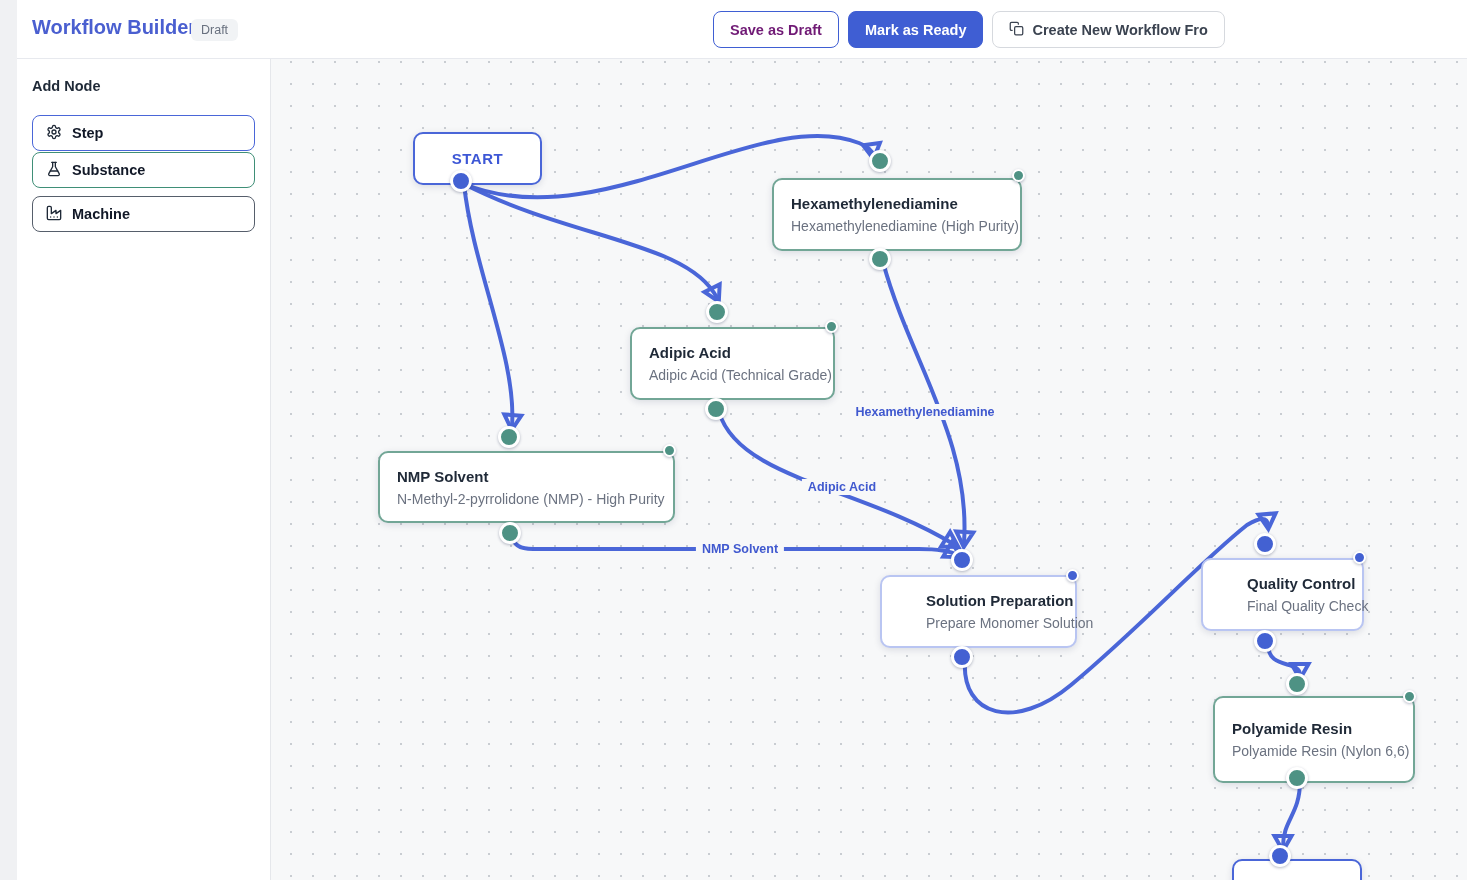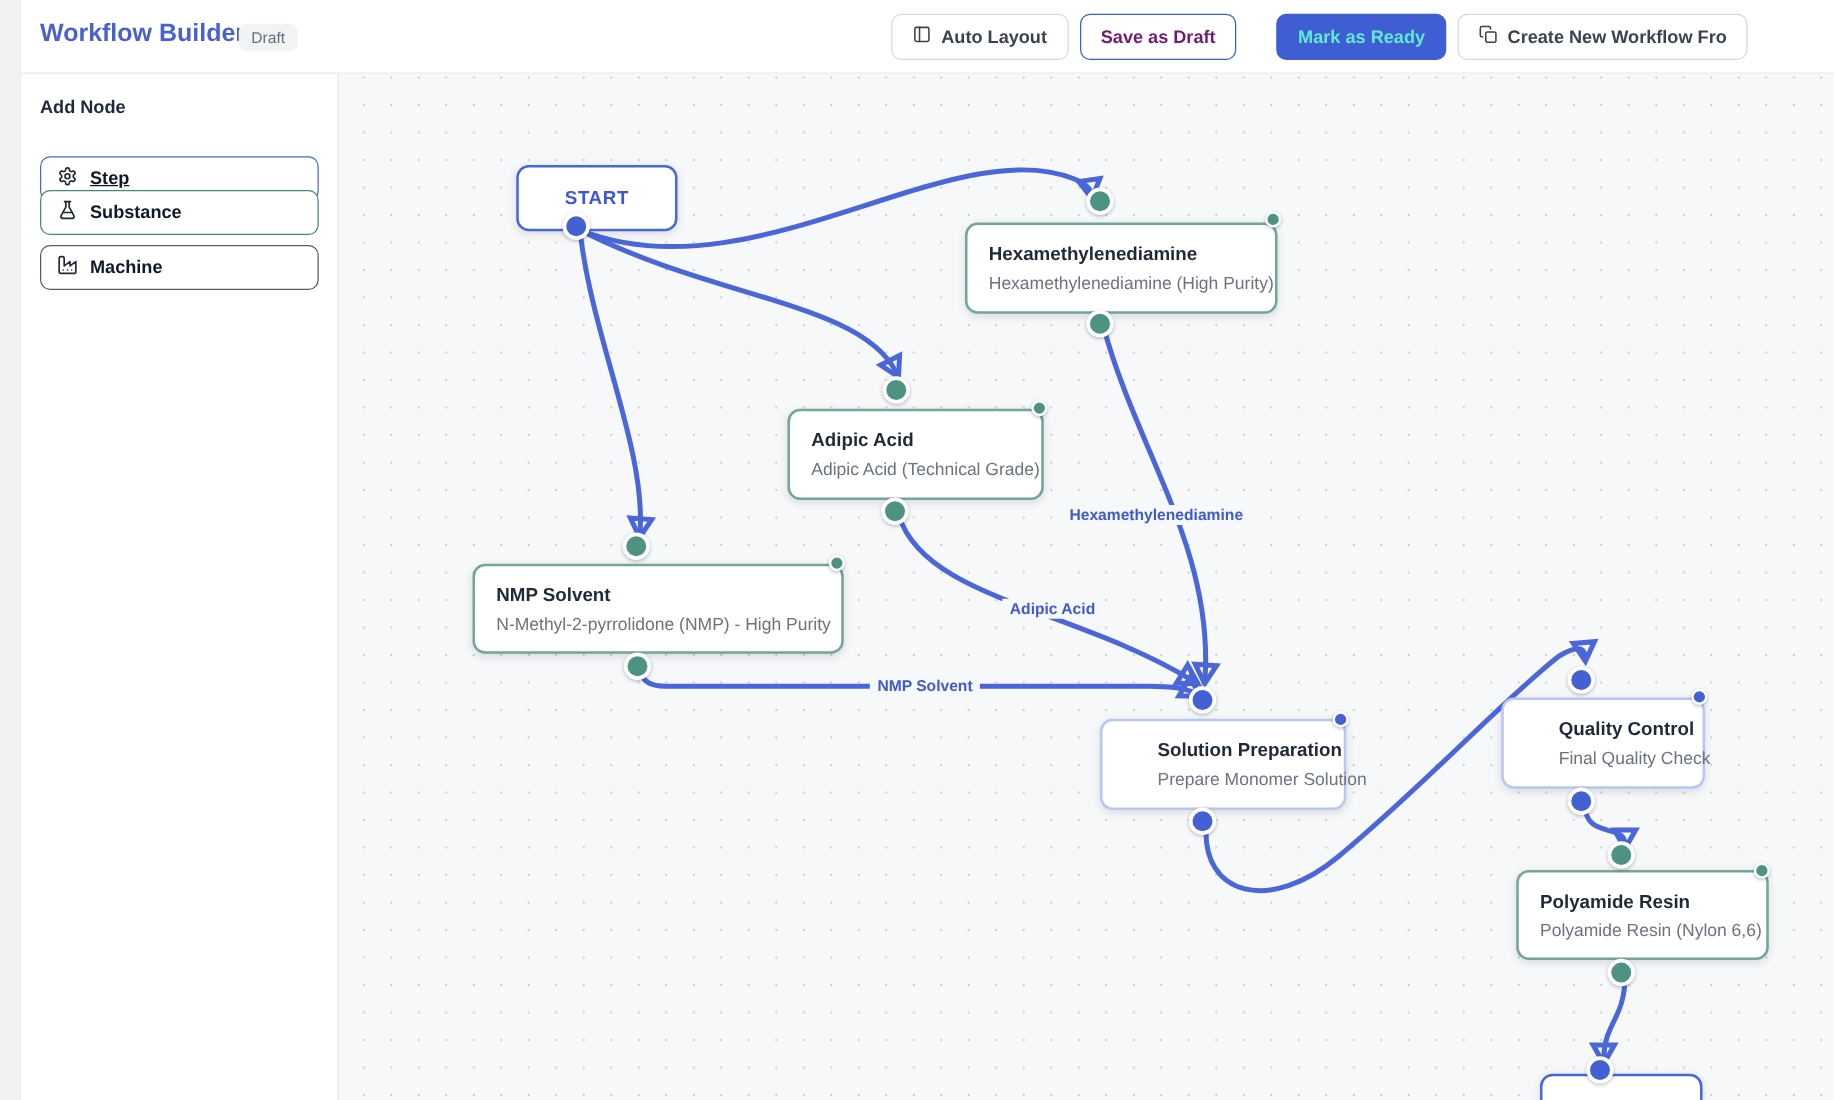--- a/index.html
+++ b/index.html
@@ -13,30 +13,30 @@
   .header-title { position:absolute; left:15px; top:16px; font-size:20px; font-weight:700; color:#4a5fd0; }
   .badge { position:absolute; left:174px; top:19px; background:#f1f3f5; color:#68707e;
     font-size:12.5px; font-weight:500; padding:4px 10px; border-radius:6px; }
   .hbtns { position:absolute; left:696px; top:11px; display:flex; gap:9px; white-space:nowrap; }
   .hbtn { display:inline-flex; align-items:center; gap:8px; height:37px; padding:0 16px;
     border-radius:8px; border:1px solid #d6d9de; background:#fff; font-size:14.5px; font-weight:600;
     color:#3b4350; cursor:pointer; font-family:inherit; }
   .hbtn svg { flex:0 0 auto; }
   .hbtn.danger { border-color:#edb3aa; color:#d9604f; }
   .hbtn.outline-blue { border-color:#3f5ed3; color:#701a75; }
-  .hbtn.primary { background:#3f5ed3; border-color:#3f5ed3; color:#5eead4;margin-left:23px; }
+  .hbtn.primary { background:#3f5ed3; border-color:#3f5ed3; color:#ffffff; }
 
   
   .sidebar { position:absolute; left:17px; top:59px; width:254px; height:821px; background:#fff;
     border-right:1px solid #e5e7eb; z-index:20;padding-left:25px; }
   .sidebar-heading { position:absolute; left:15px; top:19px; font-size:14.5px; font-weight:700; color:#1f2937; }
   .sb-btn { position:absolute; left:15px; width:223px; height:36px; display:flex; align-items:center;
     gap:10px; padding:0 13px; border-radius:8px; background:#fff; font-size:14.5px; font-weight:600;
     color:#111827; cursor:pointer; border:1.5px solid #999; font-family:inherit; }
-  .sb-step { top:66px; border-color:#4a66d8;text-decoration:underline; }
+  .sb-step { top:56px; border-color:#4a66d8; }
   .sb-substance { top:93px; border-color:#3f8f77; }
   .sb-machine { top:137px; border-color:#565e6b; }
 
   
   .canvas { position:absolute; left:271px; top:59px; width:1196px; height:821px;
     background-color:#f7f8f9;
     background-image:radial-gradient(#c9cdd2 1.1px, transparent 1.2px);
     background-size:22px 22px; background-position:9px 14px; }
   .edges { position:absolute; left:0; top:0; }
   .edges path { fill:none; stroke:#4a66d8; stroke-width:4; stroke-linecap:round; }
@@ -62,29 +62,20 @@
 </style>
 </head>
 <body>
 
 <div class="left-strip"></div>
 
 <div class="header">
   <div class="header-title">Workflow Builder</div>
   <div class="badge">Draft</div>
   <div class="hbtns">
-    <button class="hbtn">
-      <span>
-        <svg width="15" height="15" viewBox="0 0 24 24" fill="none" stroke="#3b4350" stroke-width="2" stroke-linecap="round" stroke-linejoin="round">
-            <rect x="3" y="3" width="18" height="18" rx="2"></rect>
-            <path d="M9 3v18"></path>
-          </svg>
-      </span>
-      <span>Auto Layout</span>
-    </button>
     <button class="hbtn outline-blue">
       <span>Save as Draft</span>
     </button>
     <button class="hbtn primary">
       <span>Mark as Ready</span>
     </button>
     <button class="hbtn">
       <span>
         <svg width="15" height="15" viewBox="0 0 24 24" fill="none" stroke="#3b4350" stroke-width="2" stroke-linecap="round" stroke-linejoin="round">
             <rect x="9" y="9" width="13" height="13" rx="2"></rect>
@@ -173,21 +164,21 @@
   <div class="node step" style="left:609px; top:516px; width:197px; height:73px;">
     <div class="title">Solution Preparation</div>
     <div class="sub">Prepare Monomer Solution</div>
   </div>
 
   <div class="node step" style="left:930px; top:499px; width:163px; height:73px;">
     <div class="title">Quality Control</div>
     <div class="sub">Final Quality Check</div>
   </div>
 
-  <div class="node substance" style="left:942px; top:637px; width:202px; height:72px;">
+  <div class="node substance" style="left:942px; top:637px; width:202px; height:87px;">
     <div class="title">Polyamide Resin</div>
     <div class="sub">Polyamide Resin (Nylon 6,6)</div>
   </div>
 
   <div class="node start" style="left:961px; top:800px; width:130px; height:60px;"></div>
 
   <div class="handle h-big h-blue" style="left:179px; top:111px;"></div>
   <div class="handle h-big h-teal" style="left:598px; top:91px;"></div>
   <div class="handle h-big h-teal" style="left:598px; top:189px;"></div>
   <div class="handle h-big h-teal" style="left:435px; top:242px;"></div>

